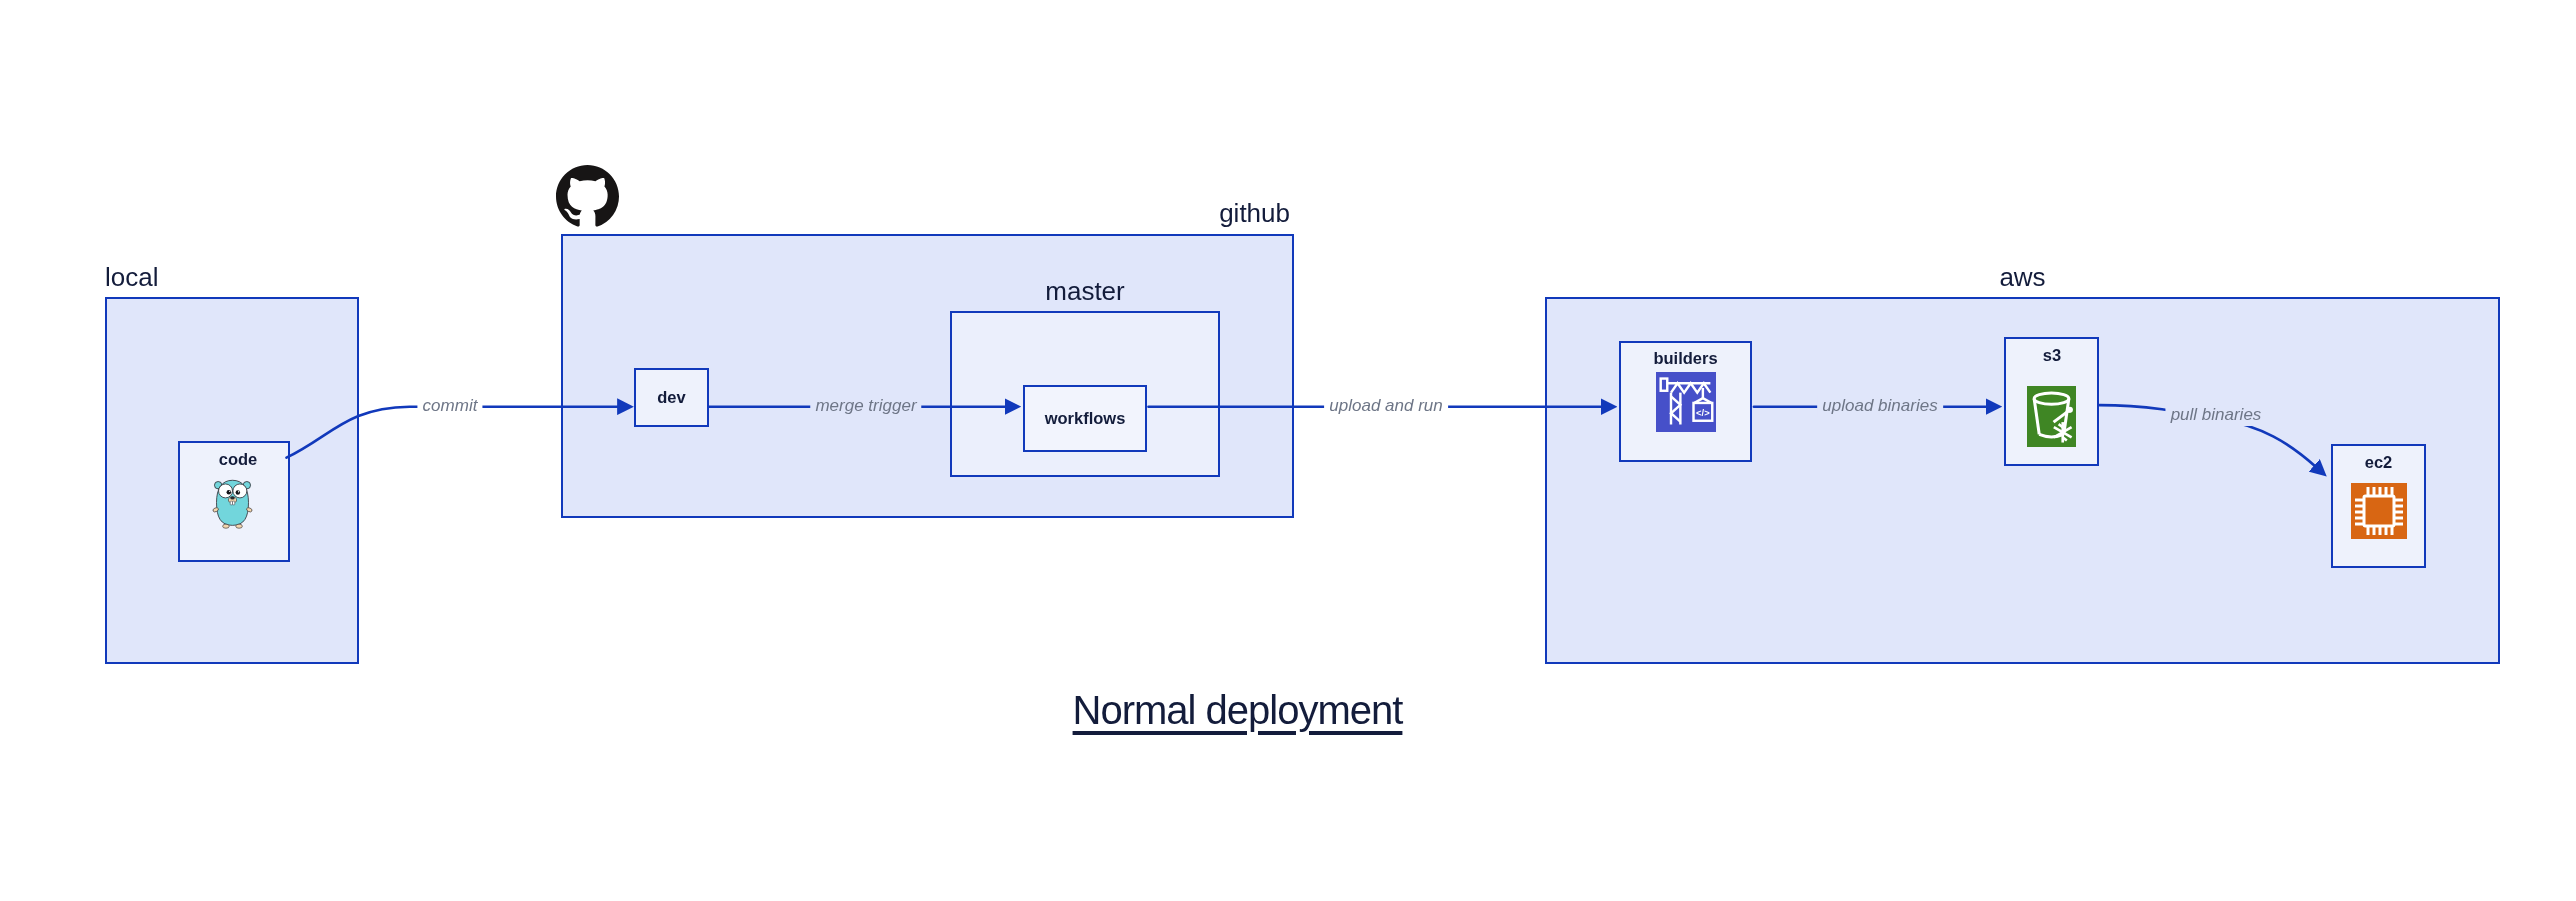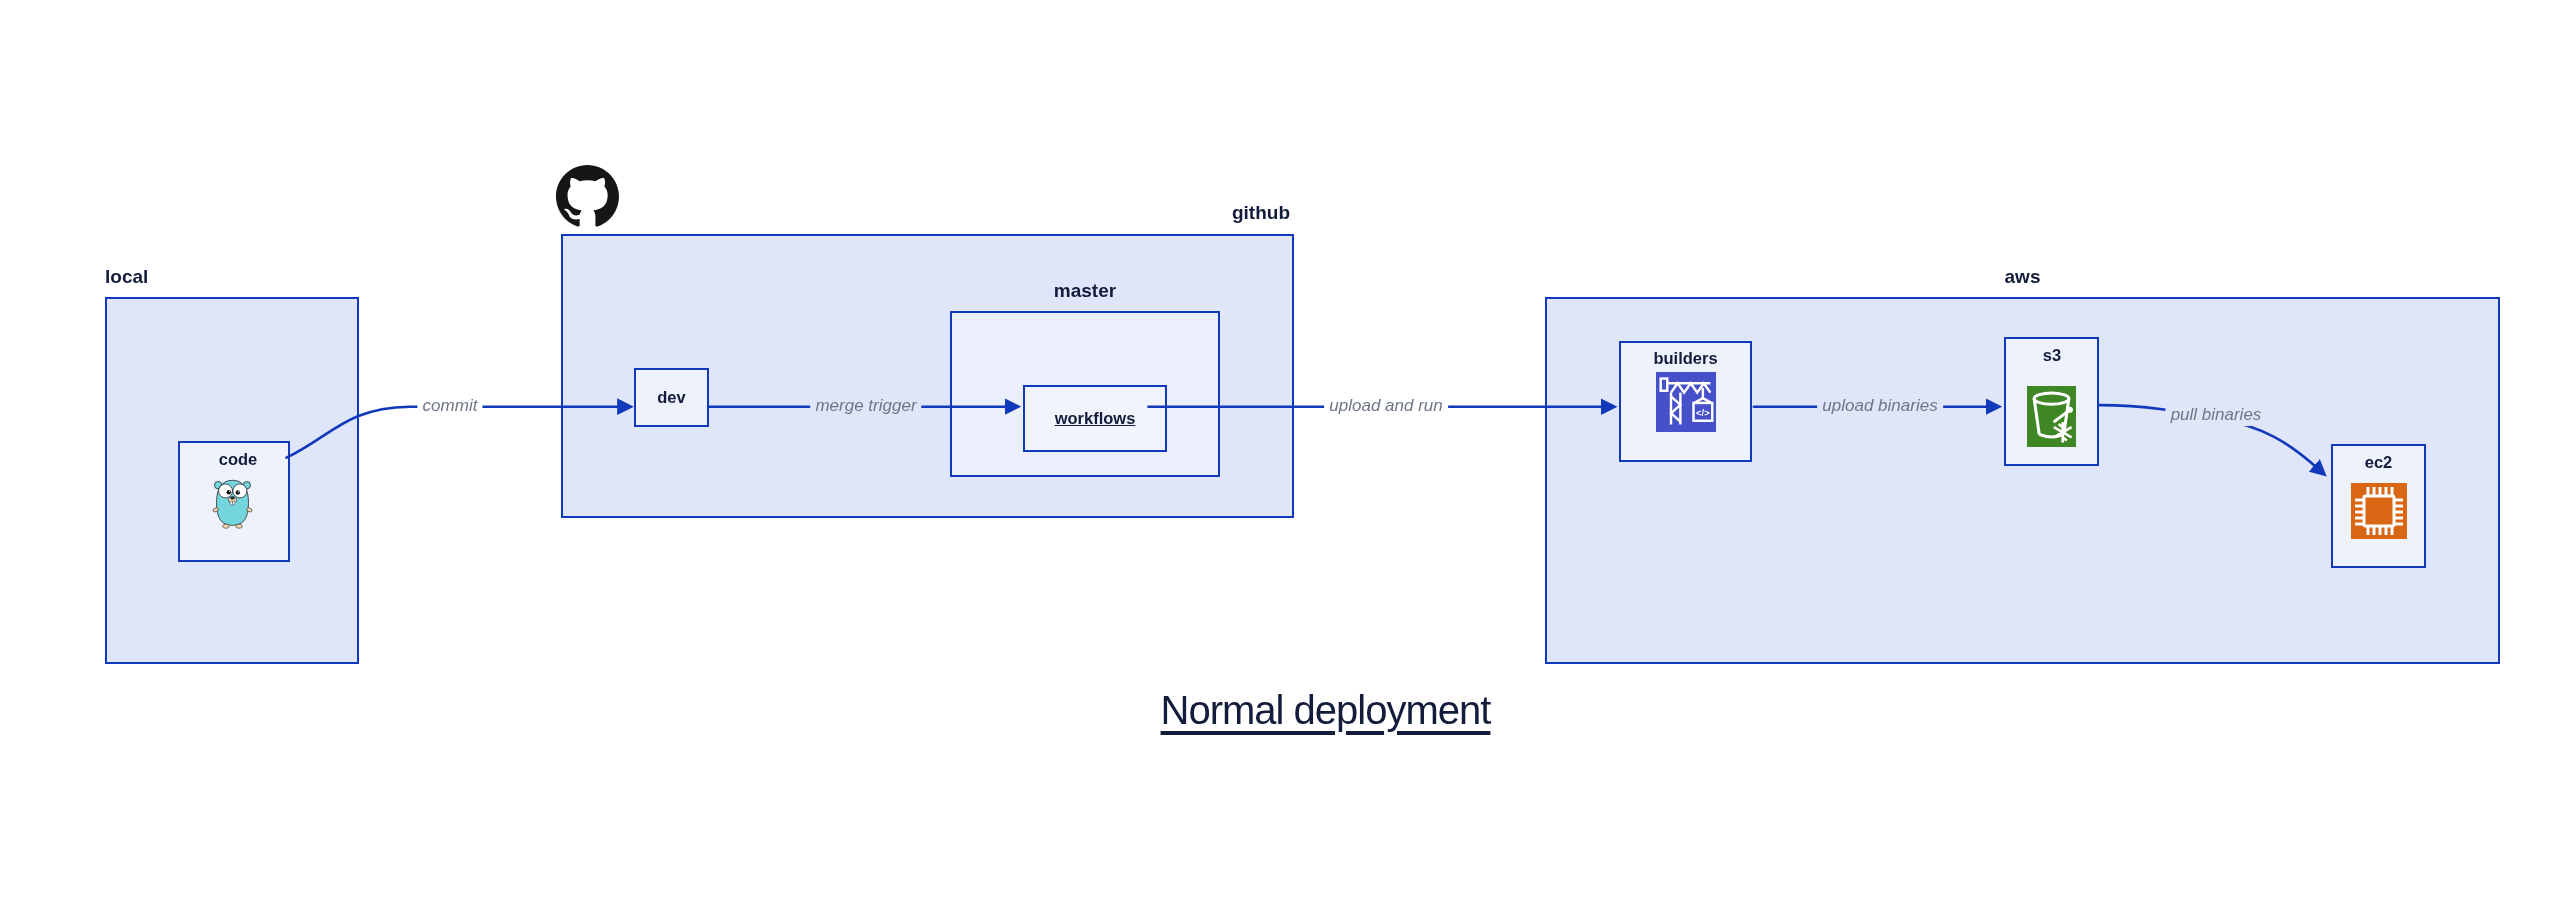--- a/index.html
+++ b/index.html
@@ -23,22 +23,22 @@
     box-sizing:border-box;
   }
   .node-box{
     position:absolute;
     background:var(--node-fill);
     border:2.1px solid var(--accent);
     box-sizing:border-box;
   }
   .container-label{
     position:absolute;
-    font-size:19px;
-    font-weight:700;
+    font-size:26px;
+    font-weight:400;
     color:var(--text-navy);
     line-height:32px;
     white-space:nowrap;
   }
   .node-label{
     position:absolute;
     font-size:16.5px;
     font-weight:700;
     color:var(--text-navy);
     text-align:center;
@@ -61,21 +61,21 @@
   .icon-tile{
     position:absolute;
     display:flex;align-items:center;justify-content:center;
   }
   #edges{
     position:absolute;left:0;top:0;z-index:5;
     pointer-events:none;
   }
   #diagram-title{
     position:absolute;
-    left:1104px;top:688px;width:443px;
+    left:1016px;top:688px;width:443px;
     text-align:center;
     font-size:40px;
     font-weight:500;
     letter-spacing:-1px;
     color:var(--text-navy);
     text-decoration:underline;
     text-decoration-thickness:3.6px;
     text-underline-offset:7.2px;
   }
   .z7{z-index:7;}
@@ -134,21 +134,21 @@
         <ellipse cx="34" cy="124" rx="8" ry="5"></ellipse>
         <ellipse cx="66" cy="124" rx="8" ry="5"></ellipse>
       </g>
     </svg>
   </div>
 
   <div class="node-box center-label" style="left:634px;top:368px;width:75px;height:59px;">
     <span>dev</span>
   </div>
 
-  <div class="node-box center-label" style="left:1023px;top:385px;width:144px;height:67px;background:var(--workflows-fill);text-decoration:underline;">
+  <div class="node-box center-label" style="left:1023px;top:385px;width:124px;height:67px;background:var(--workflows-fill);">
     <span>workflows</span>
   </div>
 
   <div class="node-box" style="left:1619px;top:341px;width:133px;height:121px;"></div>
   <div class="node-label" style="left:1619px;top:349px;width:133px;">builders</div>
   <div class="icon-tile z7" style="left:1656px;top:372px;width:60px;height:60px;background:var(--builders-indigo);">
     <svg width="60" height="60" viewBox="0 0 64 64" aria-hidden="true">
       <g stroke="#ffffff" stroke-width="2.6" fill="none">
         <rect x="5" y="7" width="7" height="13"></rect>
         <line x1="12" y1="12" x2="58" y2="12"></line>

